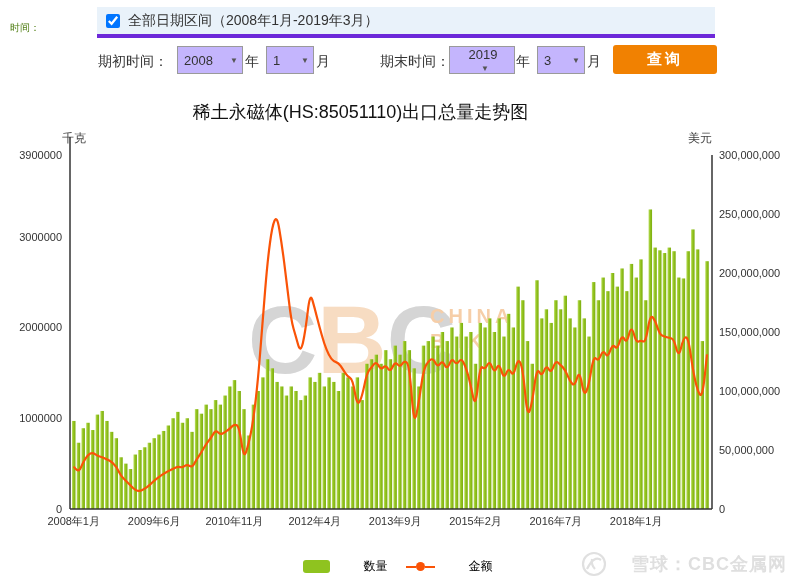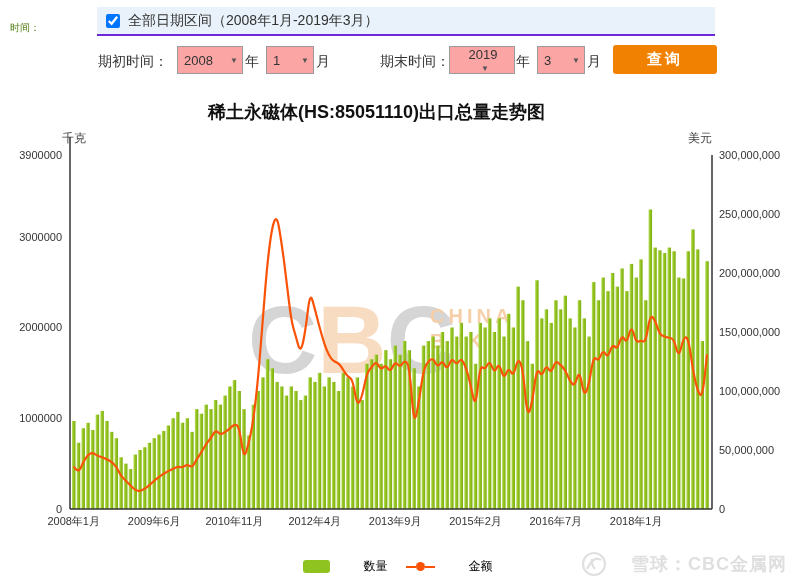--- a/index.html
+++ b/index.html
@@ -1,35 +1,35 @@
 <!DOCTYPE html>
 <html><head>
 <meta charset="utf-8">
 <style>
   html,body{margin:0;padding:0;background:#fff;width:795px;height:588px;overflow:hidden;
     font-family:"Liberation Sans","DejaVu Sans",sans-serif;}
   .abs{position:absolute;}
   
   #time-label{left:10px;top:13px;font-size:10px;color:#4d7c0f;margin-top:8px;}
   #range-strip{left:97px;top:7px;width:618px;height:27px;background:#E9F2FA;
-    border-bottom:2px solid #6d28d9;display:flex;align-items:center;}
+    border-bottom:4px solid #6d28d9;display:flex;align-items:center;}
   #range-strip input{margin:0 8px 0 9px;width:14px;height:14px;}
   #range-strip .lbl{font-size:14px;color:#333;}
   .row2-label{font-size:14px;color:#333;top:53px;}
-  .sel{position:absolute;top:46px;height:26px;background:#fca5a5;border:1px solid #9a9a9a;
+  .sel{position:absolute;top:46px;height:26px;background:#c4b5fd;border:1px solid #9a9a9a;
     display:flex;align-items:center;justify-content:space-between;padding:0 4px 0 6px;
     font-size:13px;color:#333;cursor:pointer;}
   .sel .arrow{font-size:8px;color:#555;margin-left:4px;}
   .unit{font-size:14px;color:#333;top:53px;position:absolute;}
   #query-btn{left:613px;top:45px;width:104px;height:29px;background:#F18101;color:#fff;
     border:none;border-radius:3px;font-size:15px;font-weight:bold;letter-spacing:3px;
     cursor:pointer;font-family:inherit;}
   
-  #chart-title{left:16px;top:100px;width:721px;text-align:center;font-size:18px;
-    font-weight:bold;color:#111;}
+  #chart-title{left:0;top:100px;width:721px;text-align:center;font-size:18px;
+    font-weight:normal;color:#111;}
   
   #wm-center{left:248px;top:292px;z-index:1;font-weight:800;font-size:96px;
     line-height:96px;letter-spacing:0;white-space:nowrap;}
   #wm-center .c1,#wm-center .c3{color:#D5D5D5;}
   #wm-center .c2{color:#F7DCC2;}
   #wm-sub{left:430px;top:304px;z-index:1;color:#F6CEA8;font-size:20px;line-height:25px;
     letter-spacing:4px;font-weight:bold;}
   
   #chart-svg{left:0;top:130px;z-index:2;}
   

